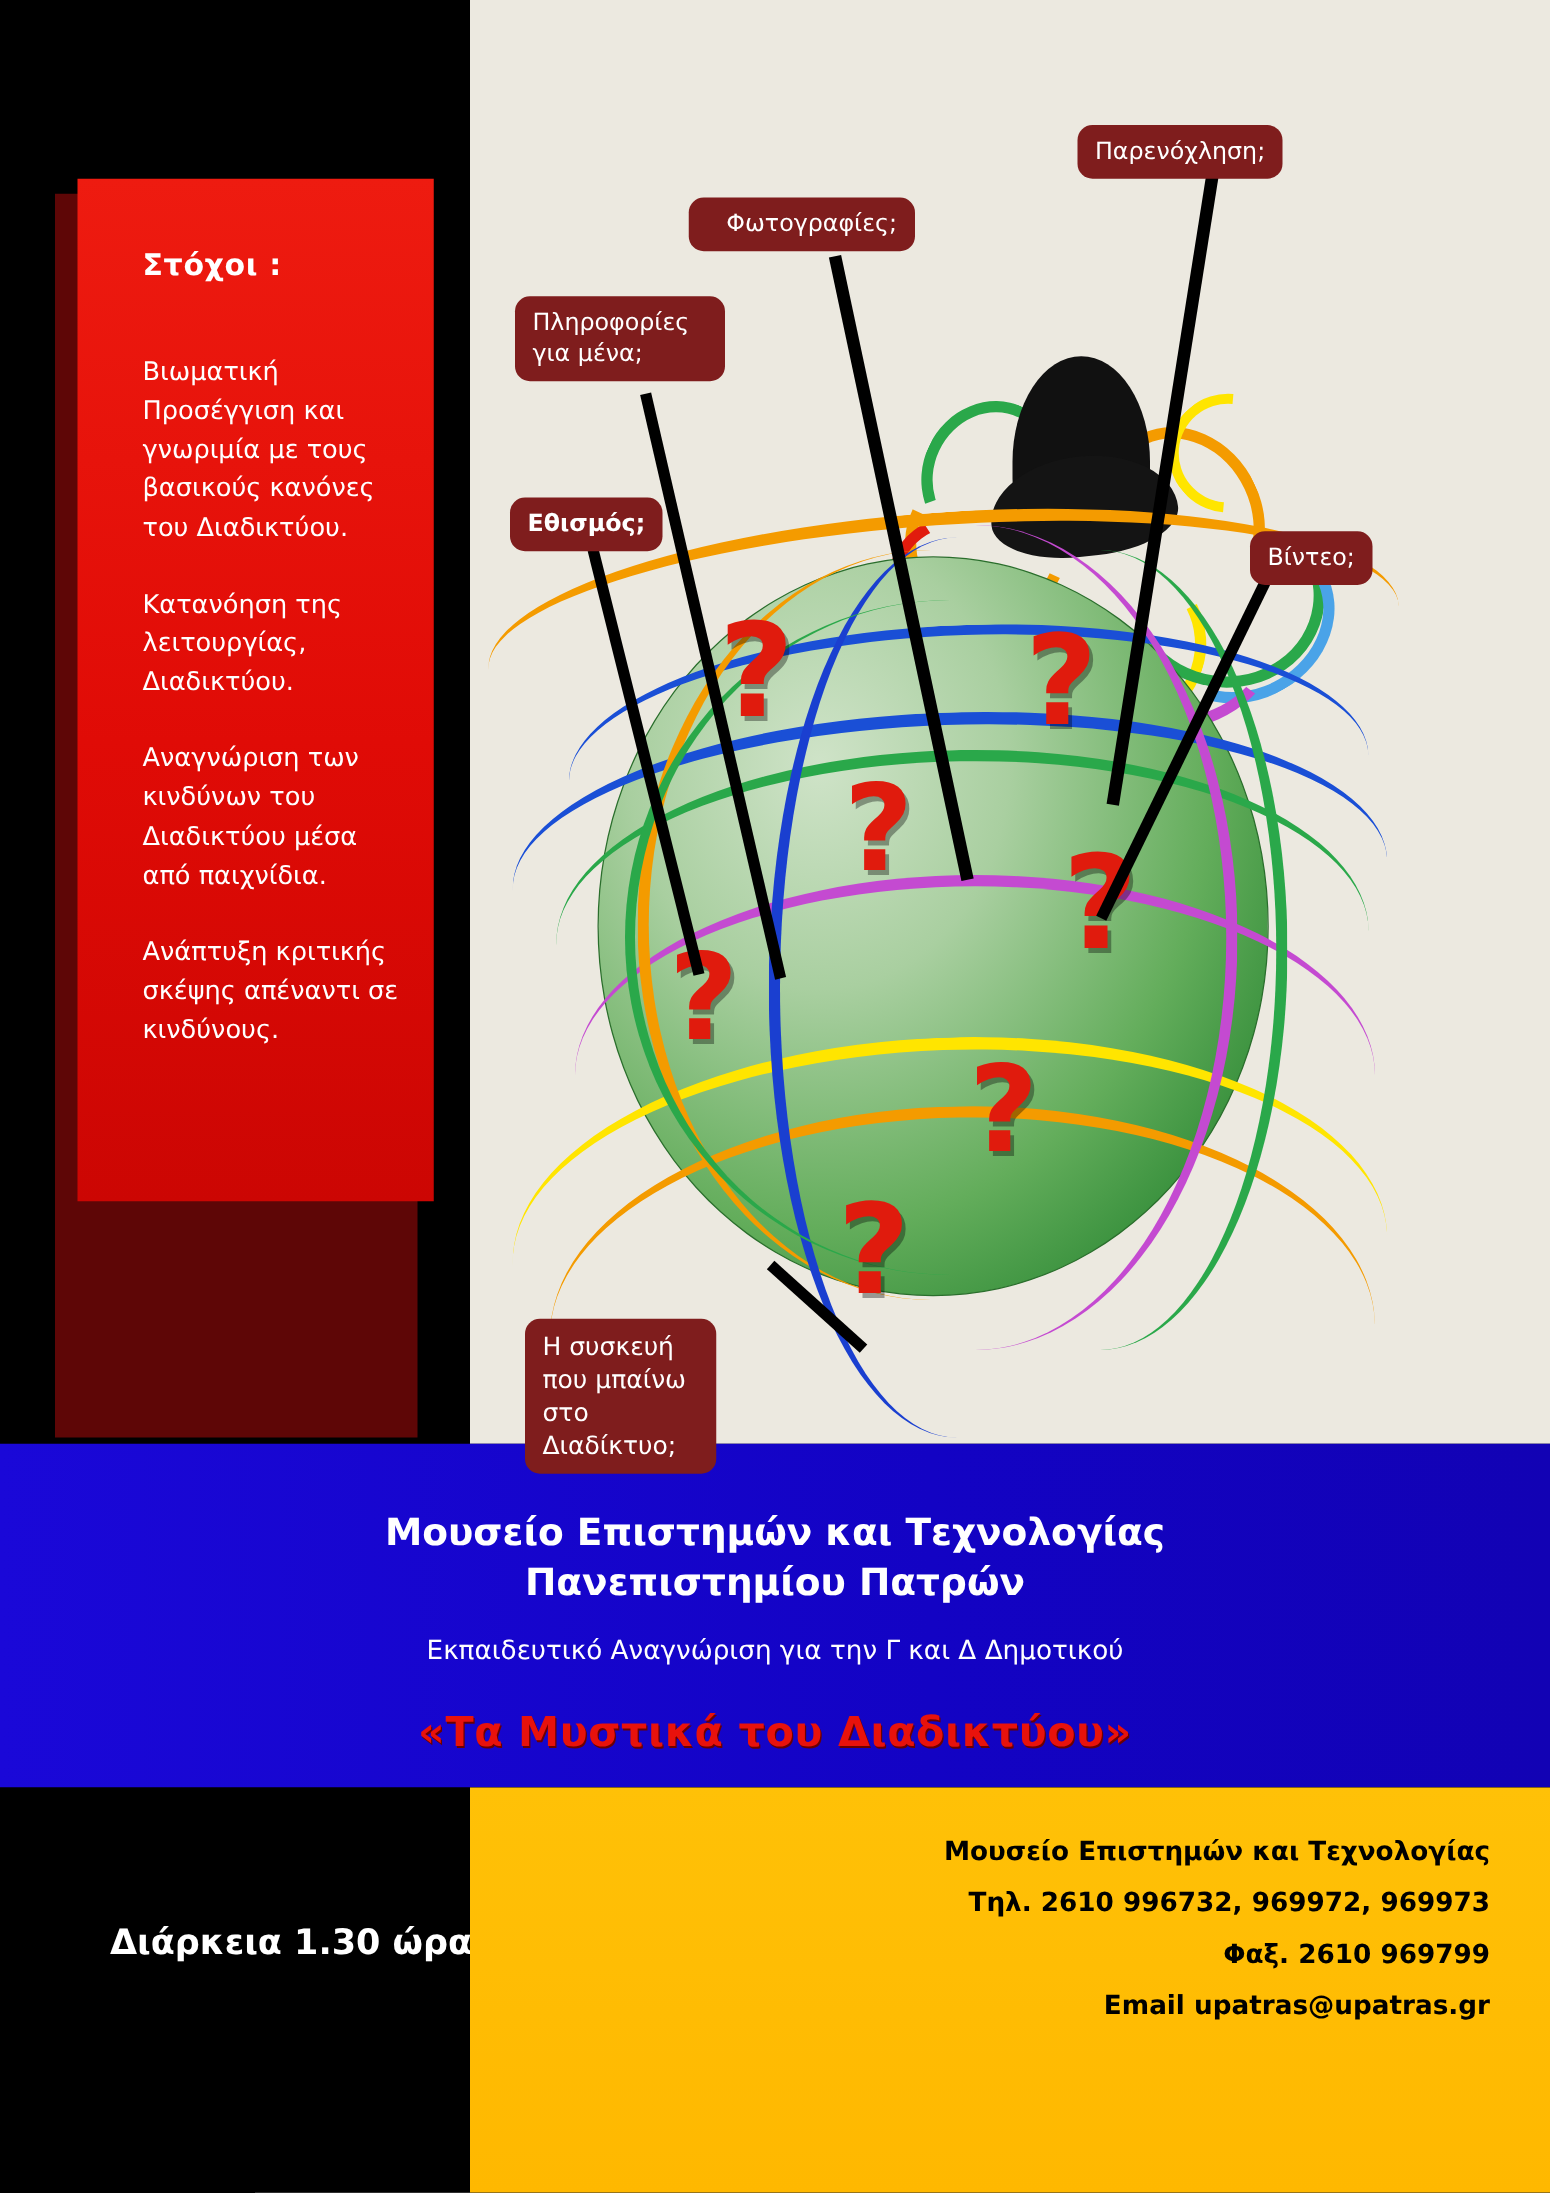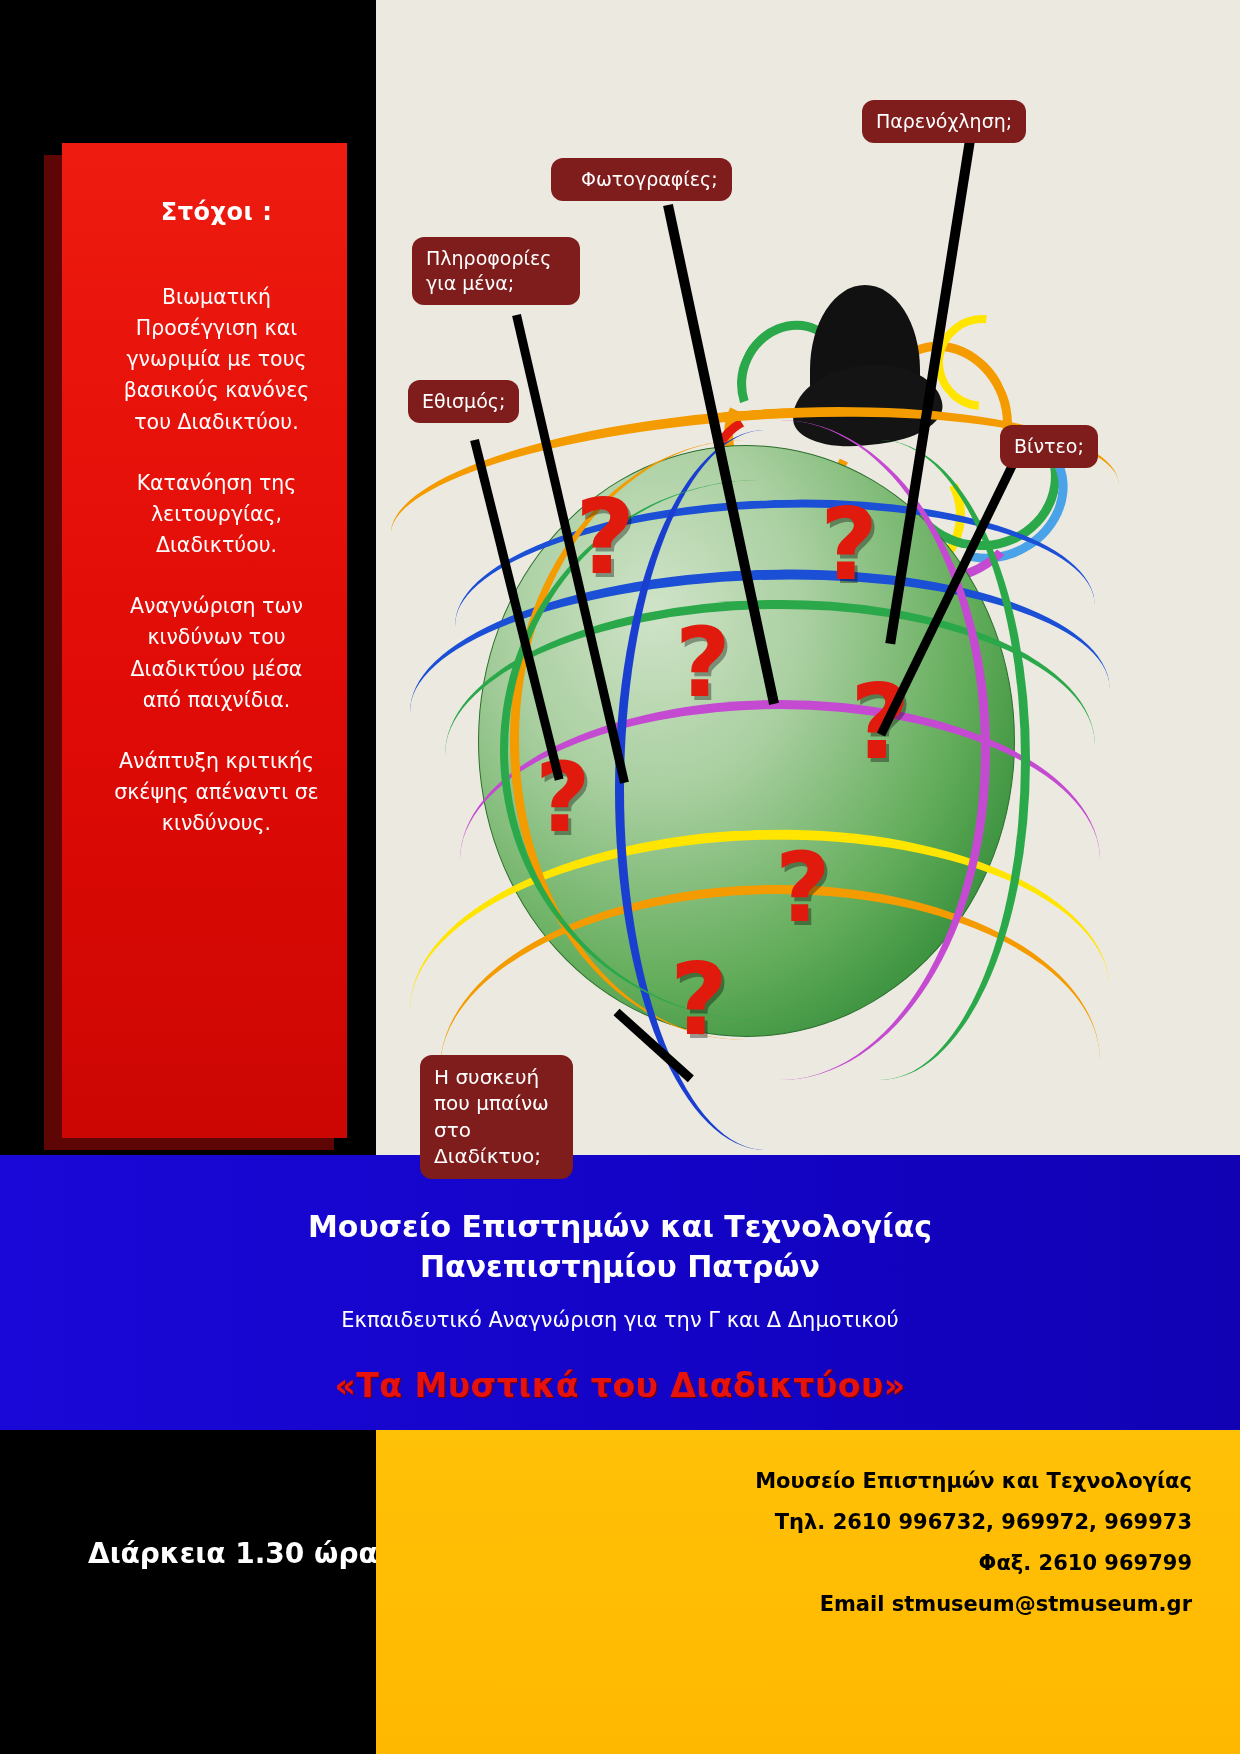--- a/index.html
+++ b/index.html
@@ -34,27 +34,26 @@
   
   .goals-shadow {
     position: absolute;
     left: 44px; top: 155px;
     width: 290px; height: 995px;
     background: #5e0606;
   }
   .goals-box {
     position: absolute;
     left: 62px; top: 143px;
-    width: 285px; height: 995px;
+    width: 285px; height: 818px;
     background: #e8120c;
     background: linear-gradient(180deg, #ee1b10 0%, #e00b06 55%, #cc0603 100%);
     box-sizing: border-box;
     padding: 55px 28px 20px 52px;
     color: #ffffff;
-    text-align: center;
   }
   .goals-title {
     font-size: 24px;
     font-weight: bold;
     margin: 0 0 56px 0;
     letter-spacing: .5px;
   }
   .goals-list p {
     margin: 0 0 30px 0;
     font-size: 20.5px;
@@ -275,36 +274,36 @@
   <div class="pointer" style="left:965px; top:140px; width:10px; height:510px; transform: rotate(9deg); transform-origin: top center;"></div>
   <div class="pointer" style="left:663px; top:205px; width:10px; height:510px; transform: rotate(-12deg); transform-origin: top center;"></div>
   <div class="pointer" style="left:512px; top:315px; width:9px; height:480px; transform: rotate(-13deg); transform-origin: top center;"></div>
   <div class="pointer" style="left:470px; top:440px; width:9px; height:350px; transform: rotate(-14deg); transform-origin: top center;"></div>
   <div class="pointer" style="left:1008px; top:465px; width:9px; height:300px; transform: rotate(26deg); transform-origin: top center;"></div>
   <div class="pointer" style="left:612px; top:1012px; width:9px; height:100px; transform: rotate(-48deg); transform-origin: top center;"></div>
 
   <div class="callout" style="left:862px; top:100px;">Παρενόχληση;</div>
   <div class="callout" style="left:551px; top:158px;padding-left:30px;">Φωτογραφίες;</div>
   <div class="callout" style="left:412px; top:237px; width:140px;">Πληροφορίες για μένα;</div>
-  <div class="callout" style="left:408px; top:380px;">Εθισμός;</div>
+  <div class="callout" style="left:408px; top:398px;font-weight:bold;">Εθισμός;</div>
   <div class="callout" style="left:1000px; top:425px;">Βίντεο;</div>
   <div class="callout" style="left:420px; top:1055px; width:125px; font-size:20px;">Η συσκευή που μπαίνω  στο Διαδίκτυο;</div>
 
   <div class="blue-band">
     <h1>
       <span>Μουσείο  Επιστημών και Τεχνολογίας</span><br>
       <span>Πανεπιστημίου Πατρών</span>
     </h1>
     <p class="sub">Εκπαιδευτικό Αναγνώριση για την Γ και Δ Δημοτικού</p>
     <p class="slogan">«Τα Μυστικά του Διαδικτύου»</p>
   </div>
 
   <div class="bottom-black"></div>
   <div class="duration">Διάρκεια  1.30 ώρα</div>
 
   <div class="yellow-box">
     <p>Μουσείο Επιστημών και Τεχνολογίας</p>
     <p>Τηλ. 2610 996732, 969972, 969973</p>
     <p>Φαξ. 2610 969799</p>
-    <p>Email stmuseum@stmuseum.gr</p>
+    <p>Email upatras@upatras.gr</p>
   </div>
 
 </div>
 
 </body></html>

